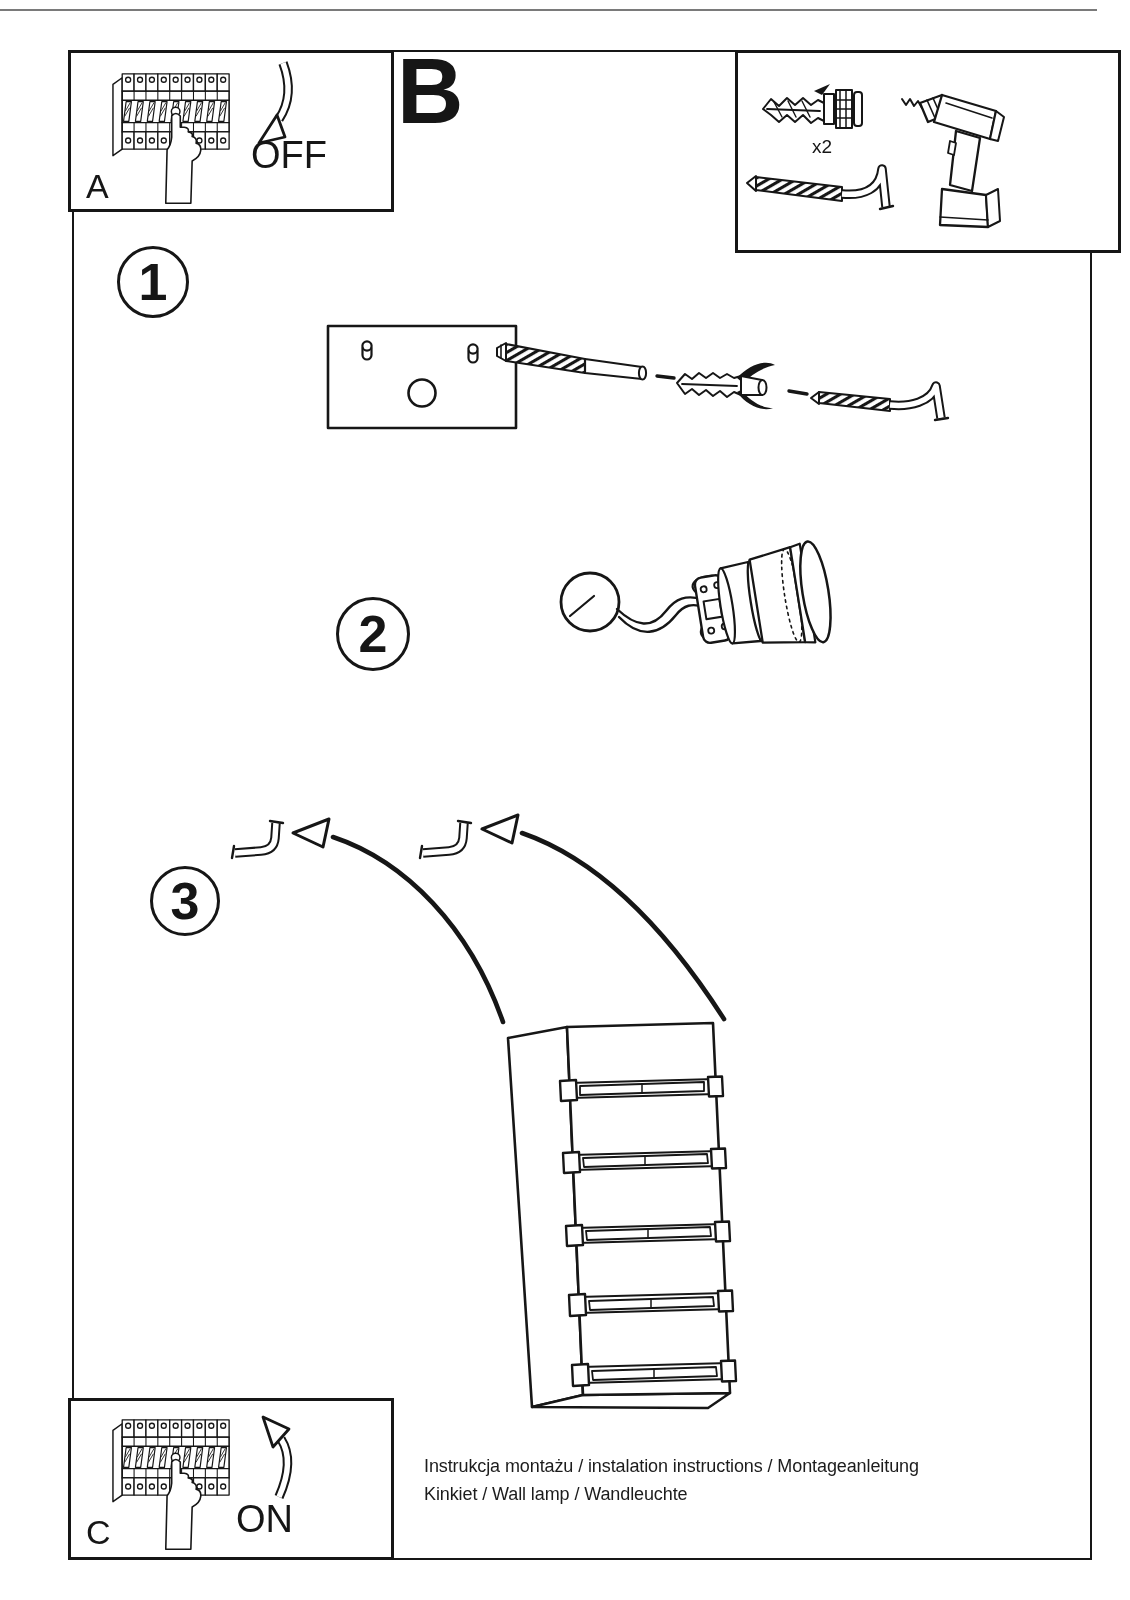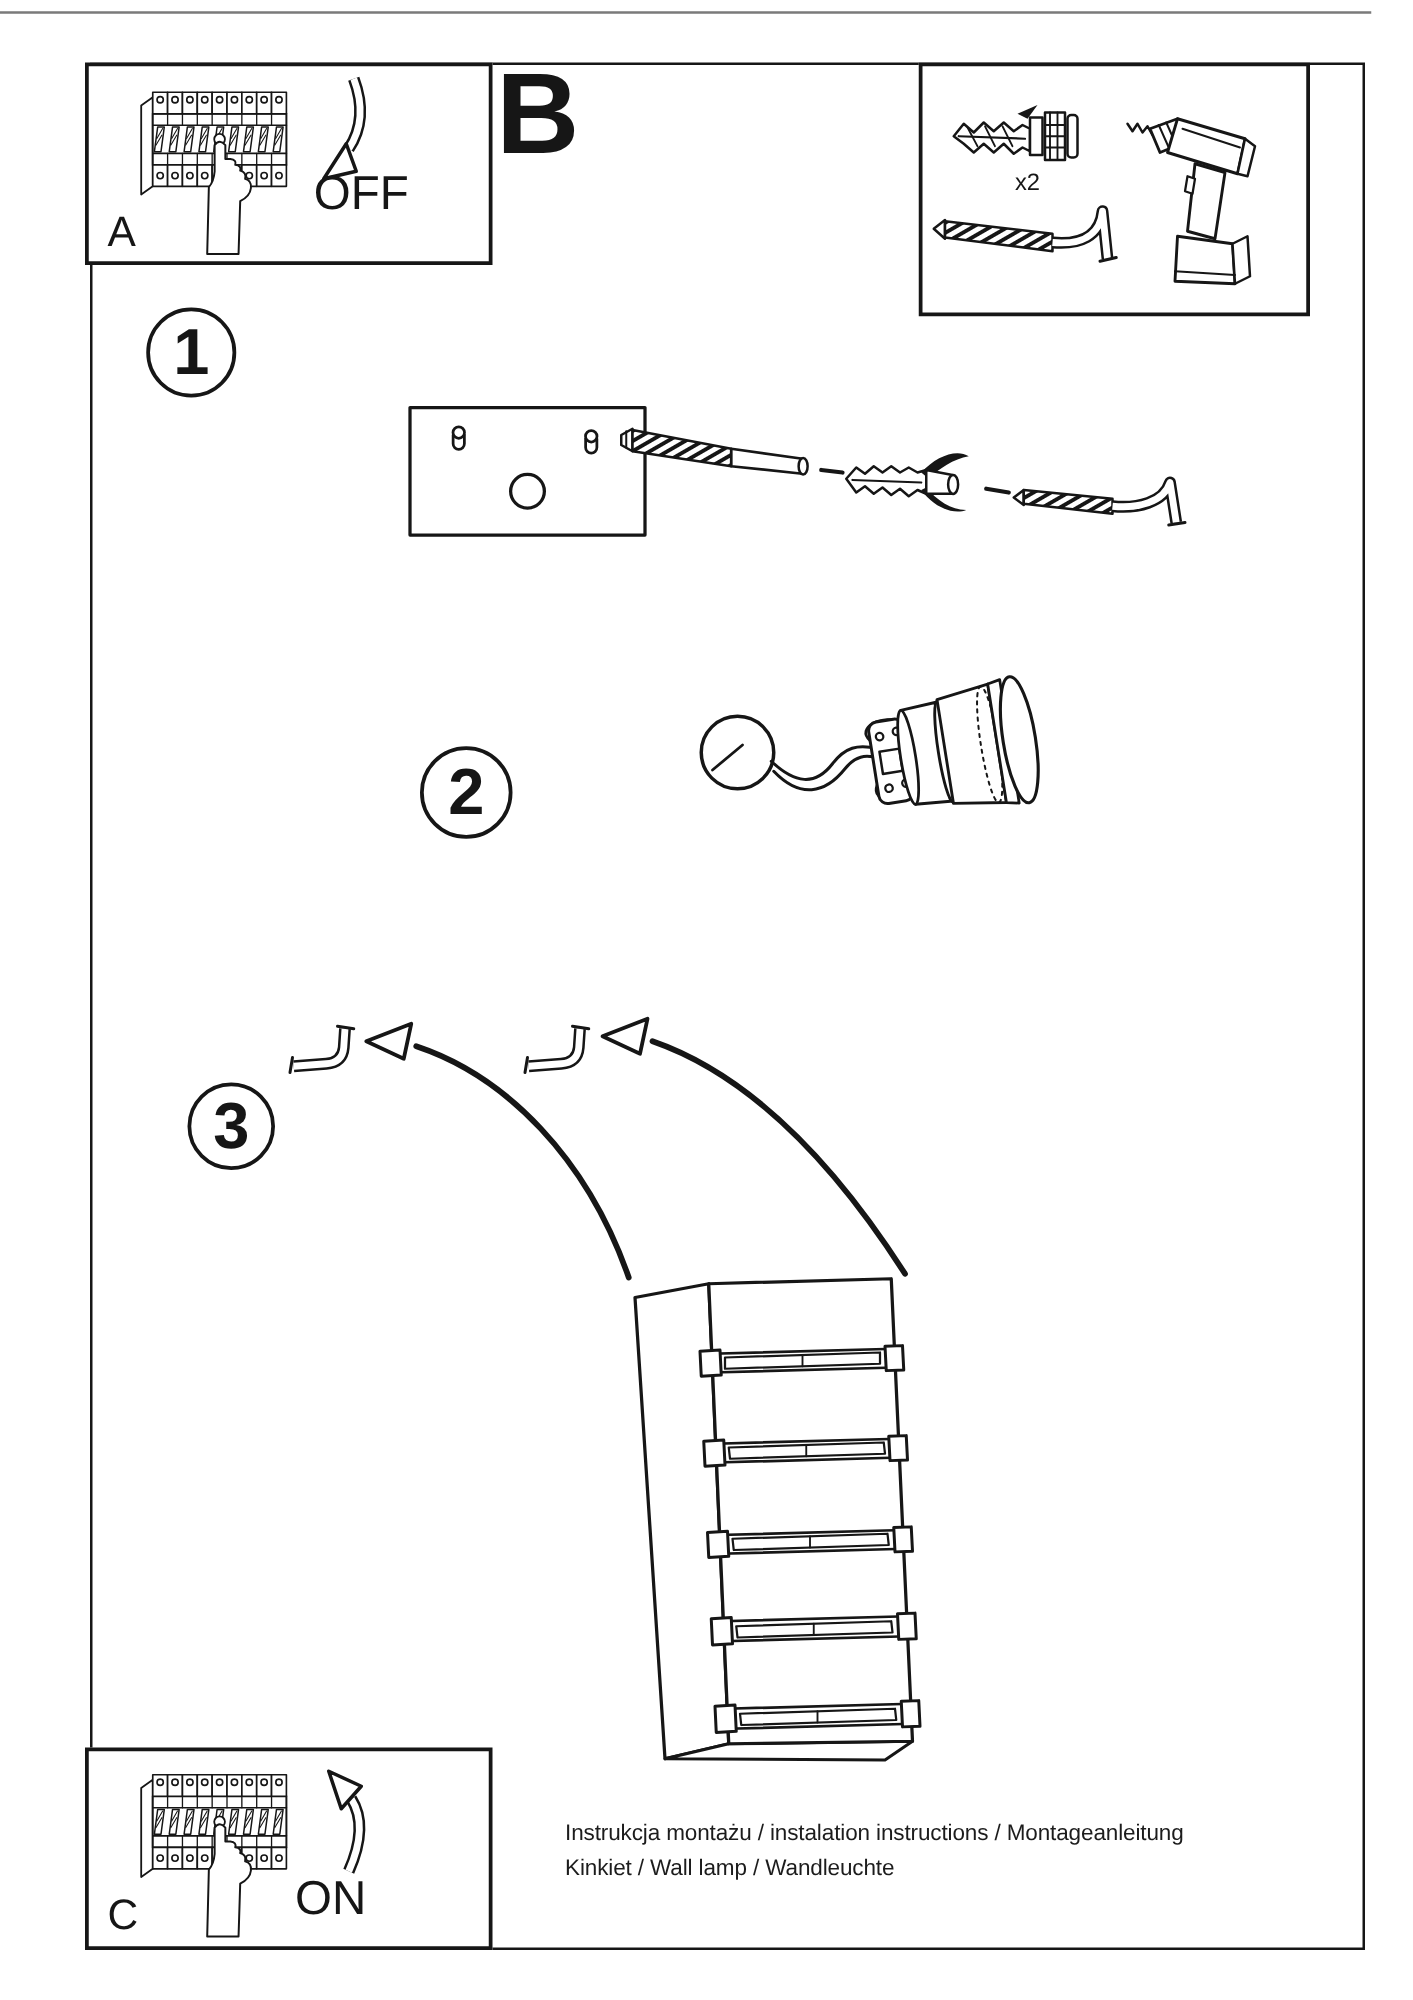--- a/index.html
+++ b/index.html
@@ -5,21 +5,21 @@
   html,body{margin:0;padding:0;background:#fff;}
   .page{position:relative;width:1130px;height:1600px;background:#fff;overflow:hidden;
         font-family:"Liberation Sans",sans-serif;color:#161616;}
   .abs{position:absolute;}
   .box{position:absolute;background:#fff;border:3px solid #161616;box-sizing:border-box;}
   .frame{position:absolute;border:2.5px solid #161616;box-sizing:border-box;}
   .lbl{position:absolute;line-height:1;}
   .badge{position:absolute;border:3px solid #161616;border-radius:50%;box-sizing:border-box;
          display:flex;align-items:center;justify-content:center;background:#fff;
          font-size:52px;font-weight:700;}
-  .footer-line{font-size:18px;line-height:28px;color:#1c1c1c;letter-spacing:-0.1px;margin-left:28px;}
+  .footer-line{font-size:18px;line-height:28px;color:#1c1c1c;letter-spacing:-0.1px;}
   svg{position:absolute;overflow:visible;}
   .ink{stroke:#161616;fill:none;stroke-linecap:round;stroke-linejoin:round;}
   .inkf{stroke:#161616;fill:#fff;stroke-linejoin:round;stroke-linecap:round;}
   .solid{fill:#161616;stroke:none;}
   .thick{stroke:#161616;fill:none;stroke-width:9.5;stroke-linejoin:round;stroke-linecap:butt;}
   .wover{stroke:#fff;fill:none;stroke-width:5.5;stroke-linejoin:round;stroke-linecap:butt;}
 </style>
 </head>
 <body>
 
@@ -94,21 +94,21 @@
     </svg>
     <svg style="left:176px;top:4px;" width="56" height="92" viewBox="0 0 56 92">
       <path d="M36,6 Q48,38 32,62" class="thick" stroke-width="9"></path>
       <path d="M36,6 Q48,38 32,62" class="wover" stroke-width="5"></path>
       <polygon points="12,86 30,58 38,80" class="inkf" stroke-width="2.8"></polygon>
     </svg>
     <div class="lbl" style="left:180px;top:83px;font-size:38px;">OFF</div>
     <div class="lbl" style="left:15px;top:116px;font-size:34px;">A</div>
   </div>
 
-  <div class="box" style="left:735px;top:50px;width:313px;height:203px;z-index:4;">
+  <div class="box" style="left:735px;top:50px;width:386px;height:203px;z-index:4;">
     <svg style="left:20px;top:28px;" width="128" height="56" viewBox="0 0 128 56">
       <path d="M5,28 L13,18 L21,25 L29,17 L37,24 L45,17 L53,24 L60,19 L66,22 L66,40 L60,37 L53,42 L45,34 L37,41 L29,34 L21,41 L13,34 Z" class="inkf" stroke-width="2"></path>
       <path d="M9,28 L62,30" class="ink" stroke-width="1.8"></path>
       <path d="M16,21 L24,36 M30,20 L38,36 M44,20 L52,36" class="ink" stroke-width="1.4"></path>
       <rect x="66" y="13" width="10" height="30" class="inkf" stroke-width="2"></rect>
       <rect x="78" y="9" width="16" height="38" class="inkf" stroke-width="2"></rect>
       <path d="M82,9 V47 M88,9 V47 M78,19 H94 M78,28 H94 M78,37 H94" class="ink" stroke-width="1.5"></path>
       <rect x="96" y="11" width="8" height="34" rx="3" class="inkf" stroke-width="2"></rect>
       <polygon points="56,10 72,3 64,14" class="solid"></polygon>
     </svg>

